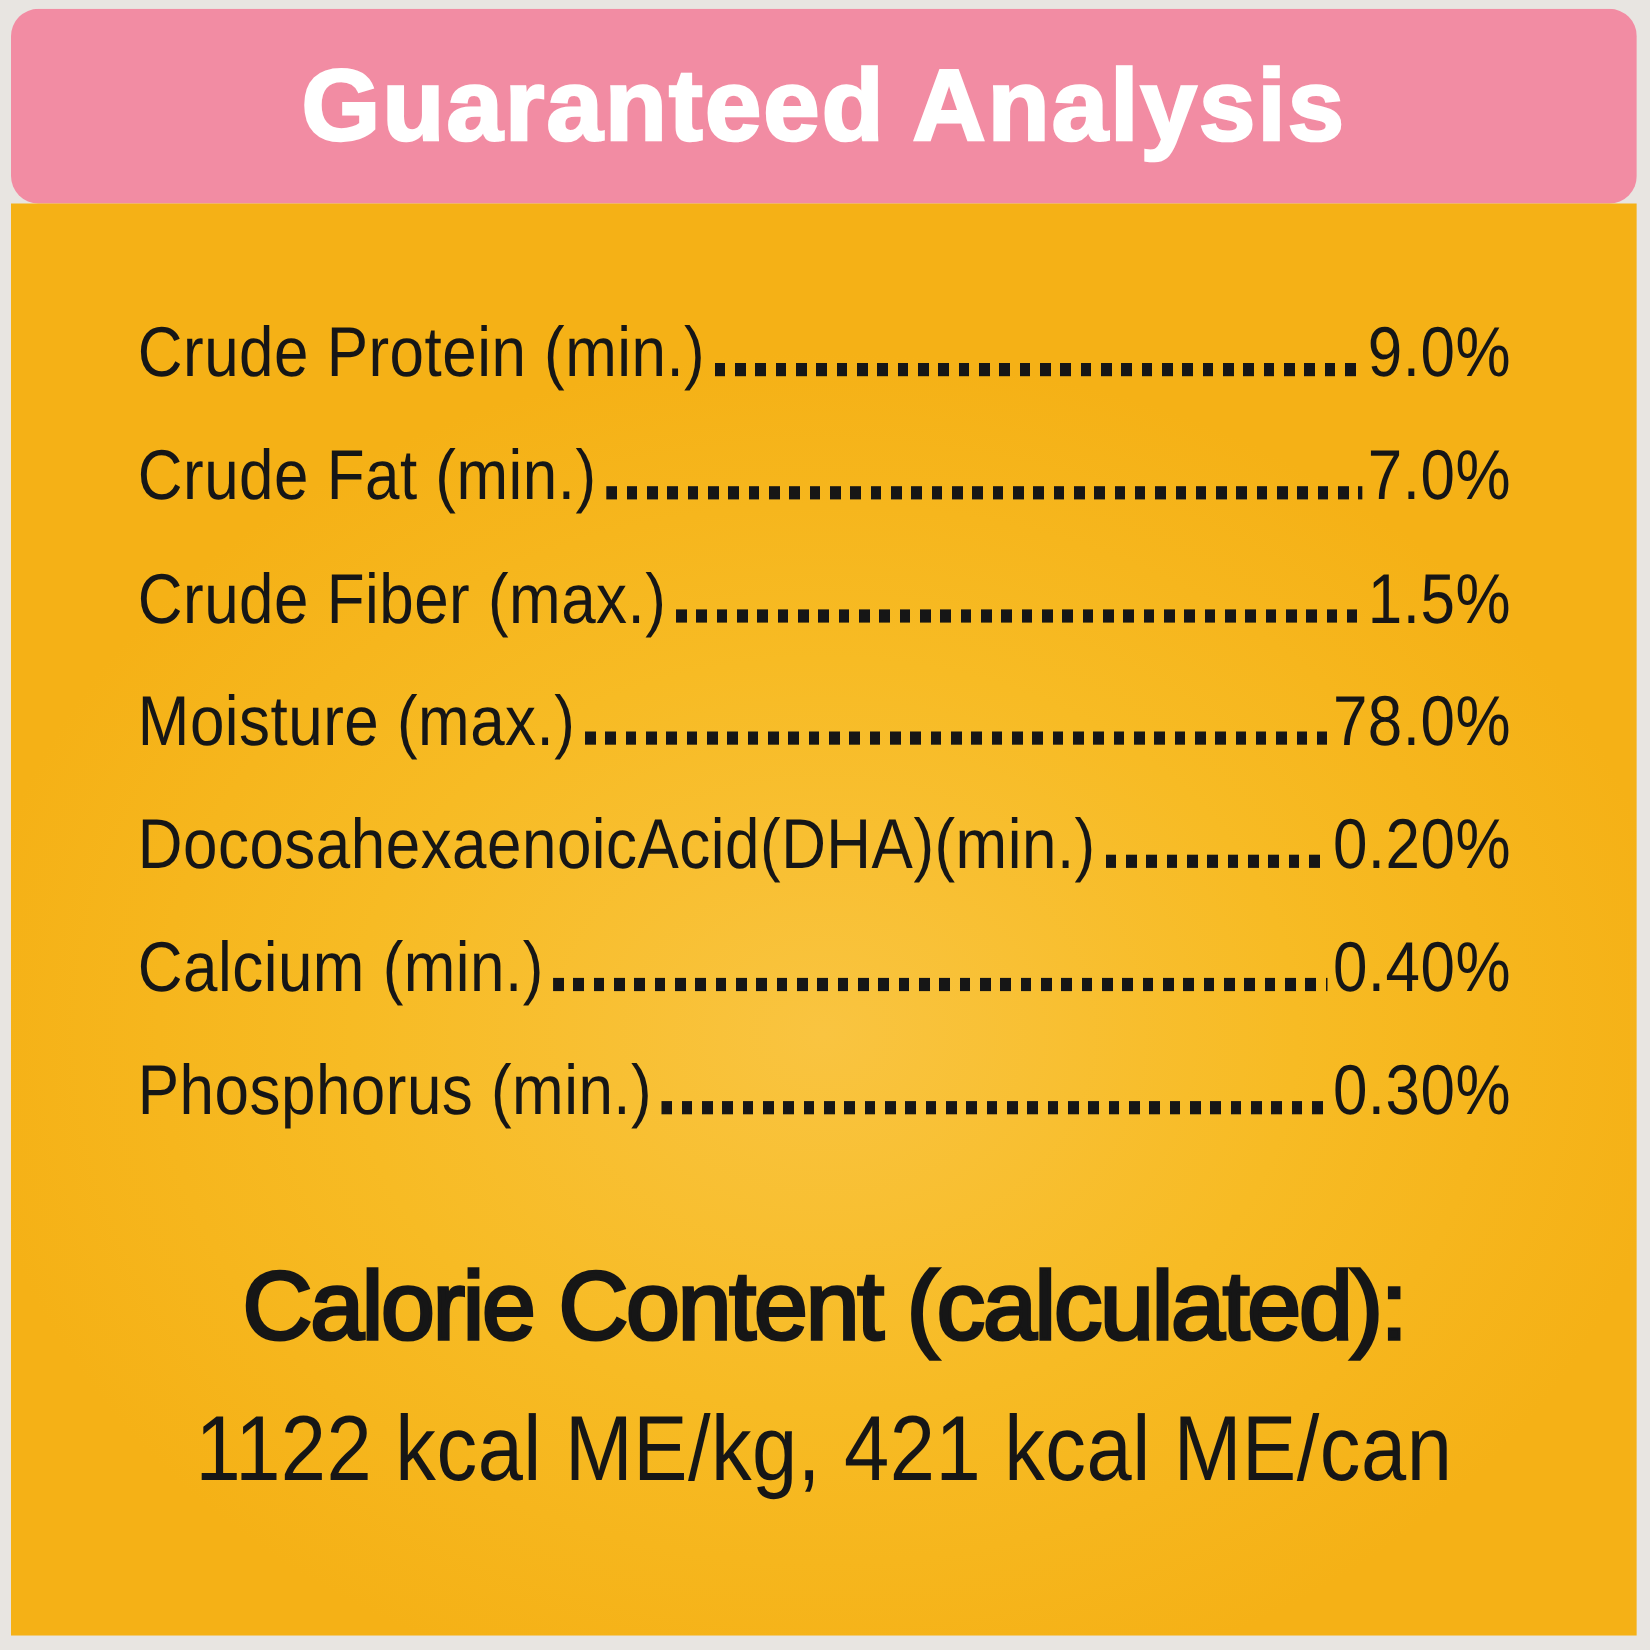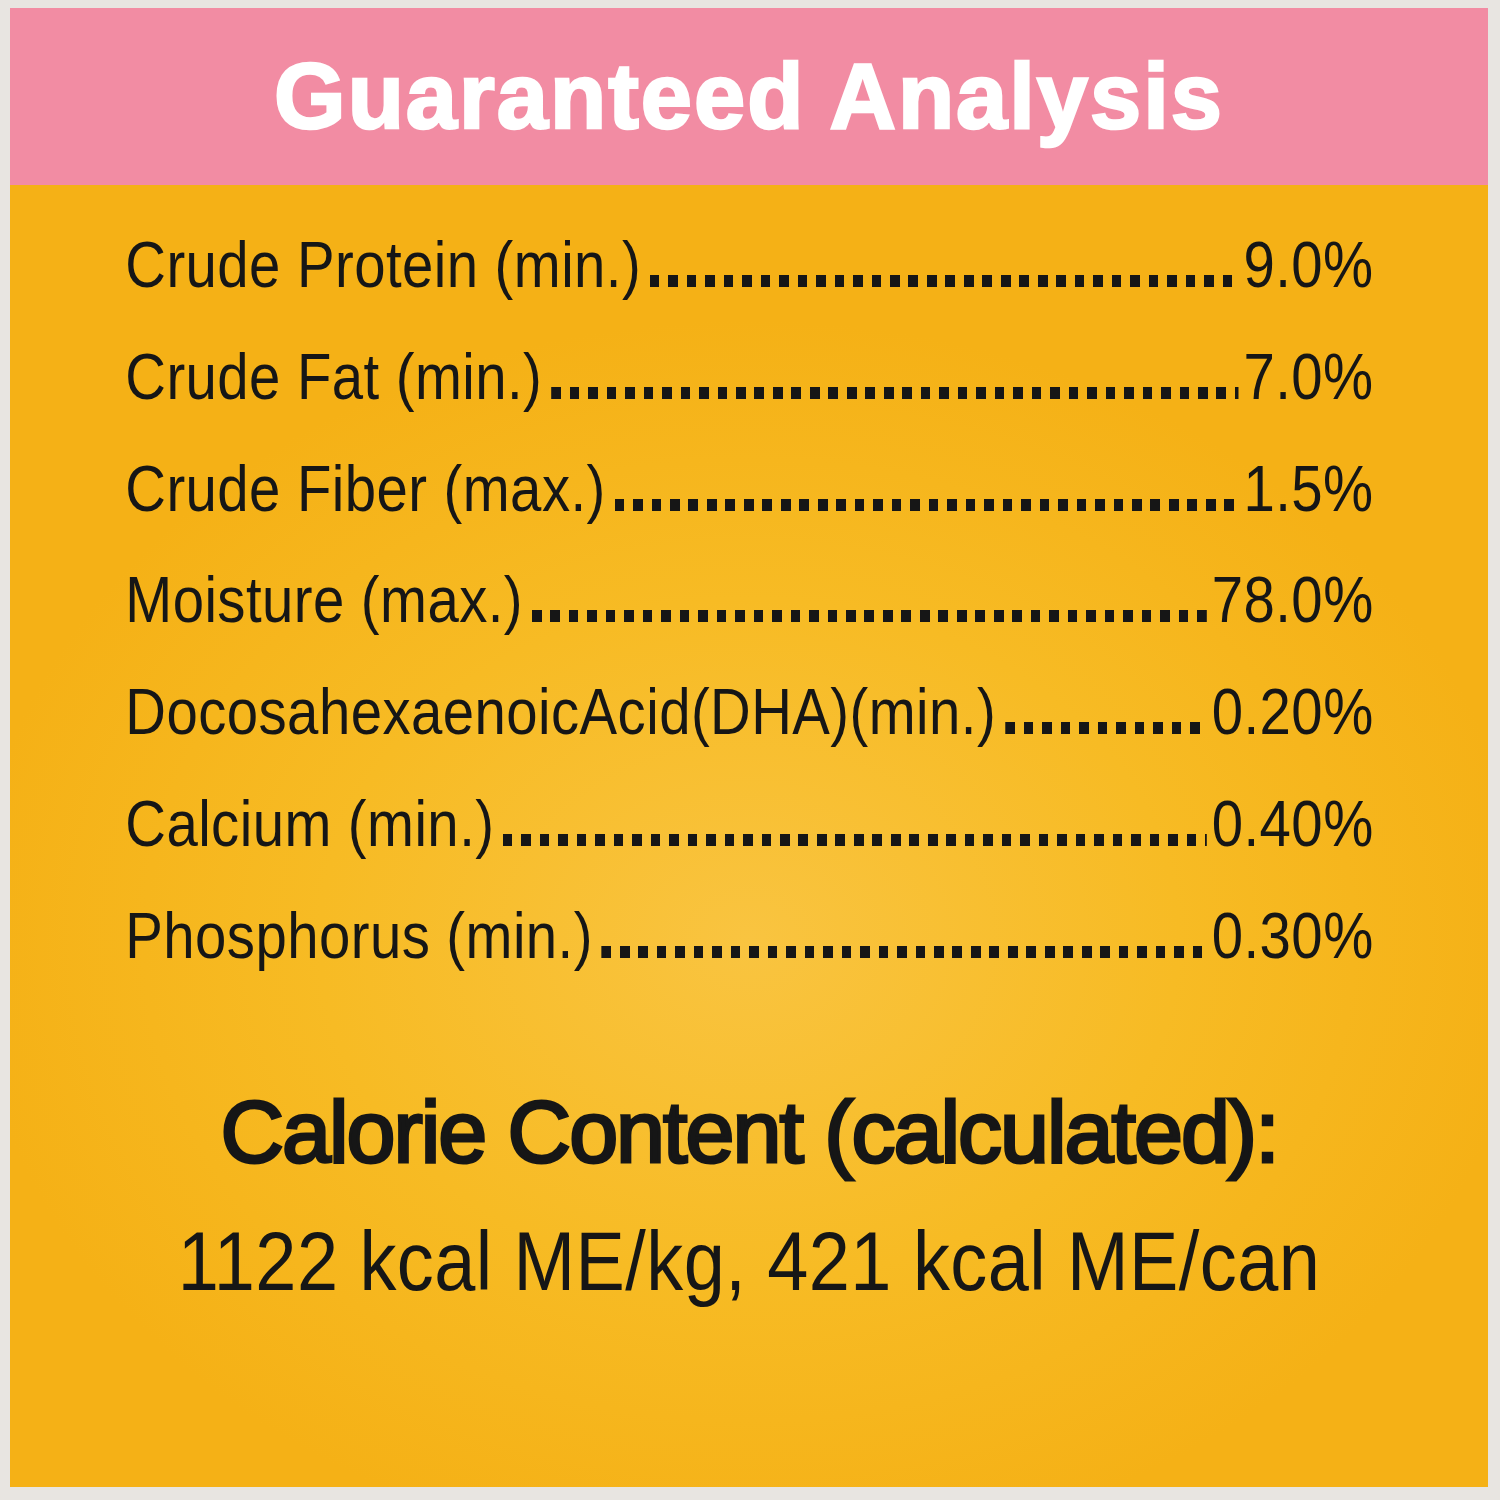--- a/index.html
+++ b/index.html
@@ -21,36 +21,36 @@
     padding:8px 12px 13px 10px;
   }
   .label{
     width:100%;height:100%;
     display:flex;flex-direction:column;
     overflow:hidden;
   }
   .header{
     height:177px;flex:0 0 177px;
     background:var(--header-bg);
-    display:flex;align-items:center;justify-content:center;
+    display:flex;align-items:center;justify-content:center;border-radius:25px;
   }
   .title{
     color:var(--title-color);
     font-size:92px;font-weight:bold;
     letter-spacing:2px;
     -webkit-text-stroke:2.5px var(--title-color);
     white-space:nowrap;
   }
   .body{
     flex:1;
     background:radial-gradient(ellipse 780px 620px at 50% 58%,
       var(--body-yellow-light) 0%,
       var(--body-yellow-mid) 55%,
       var(--body-yellow-edge) 100%);
-    padding-top:47px;
+    padding-top:102px;
     overflow:hidden;
   }
   
   .condense{
     width:113.64%;
     transform:scaleX(0.88);
     transform-origin:0 0;
   }
   .rows{
     padding:0 130px 0 131px;

